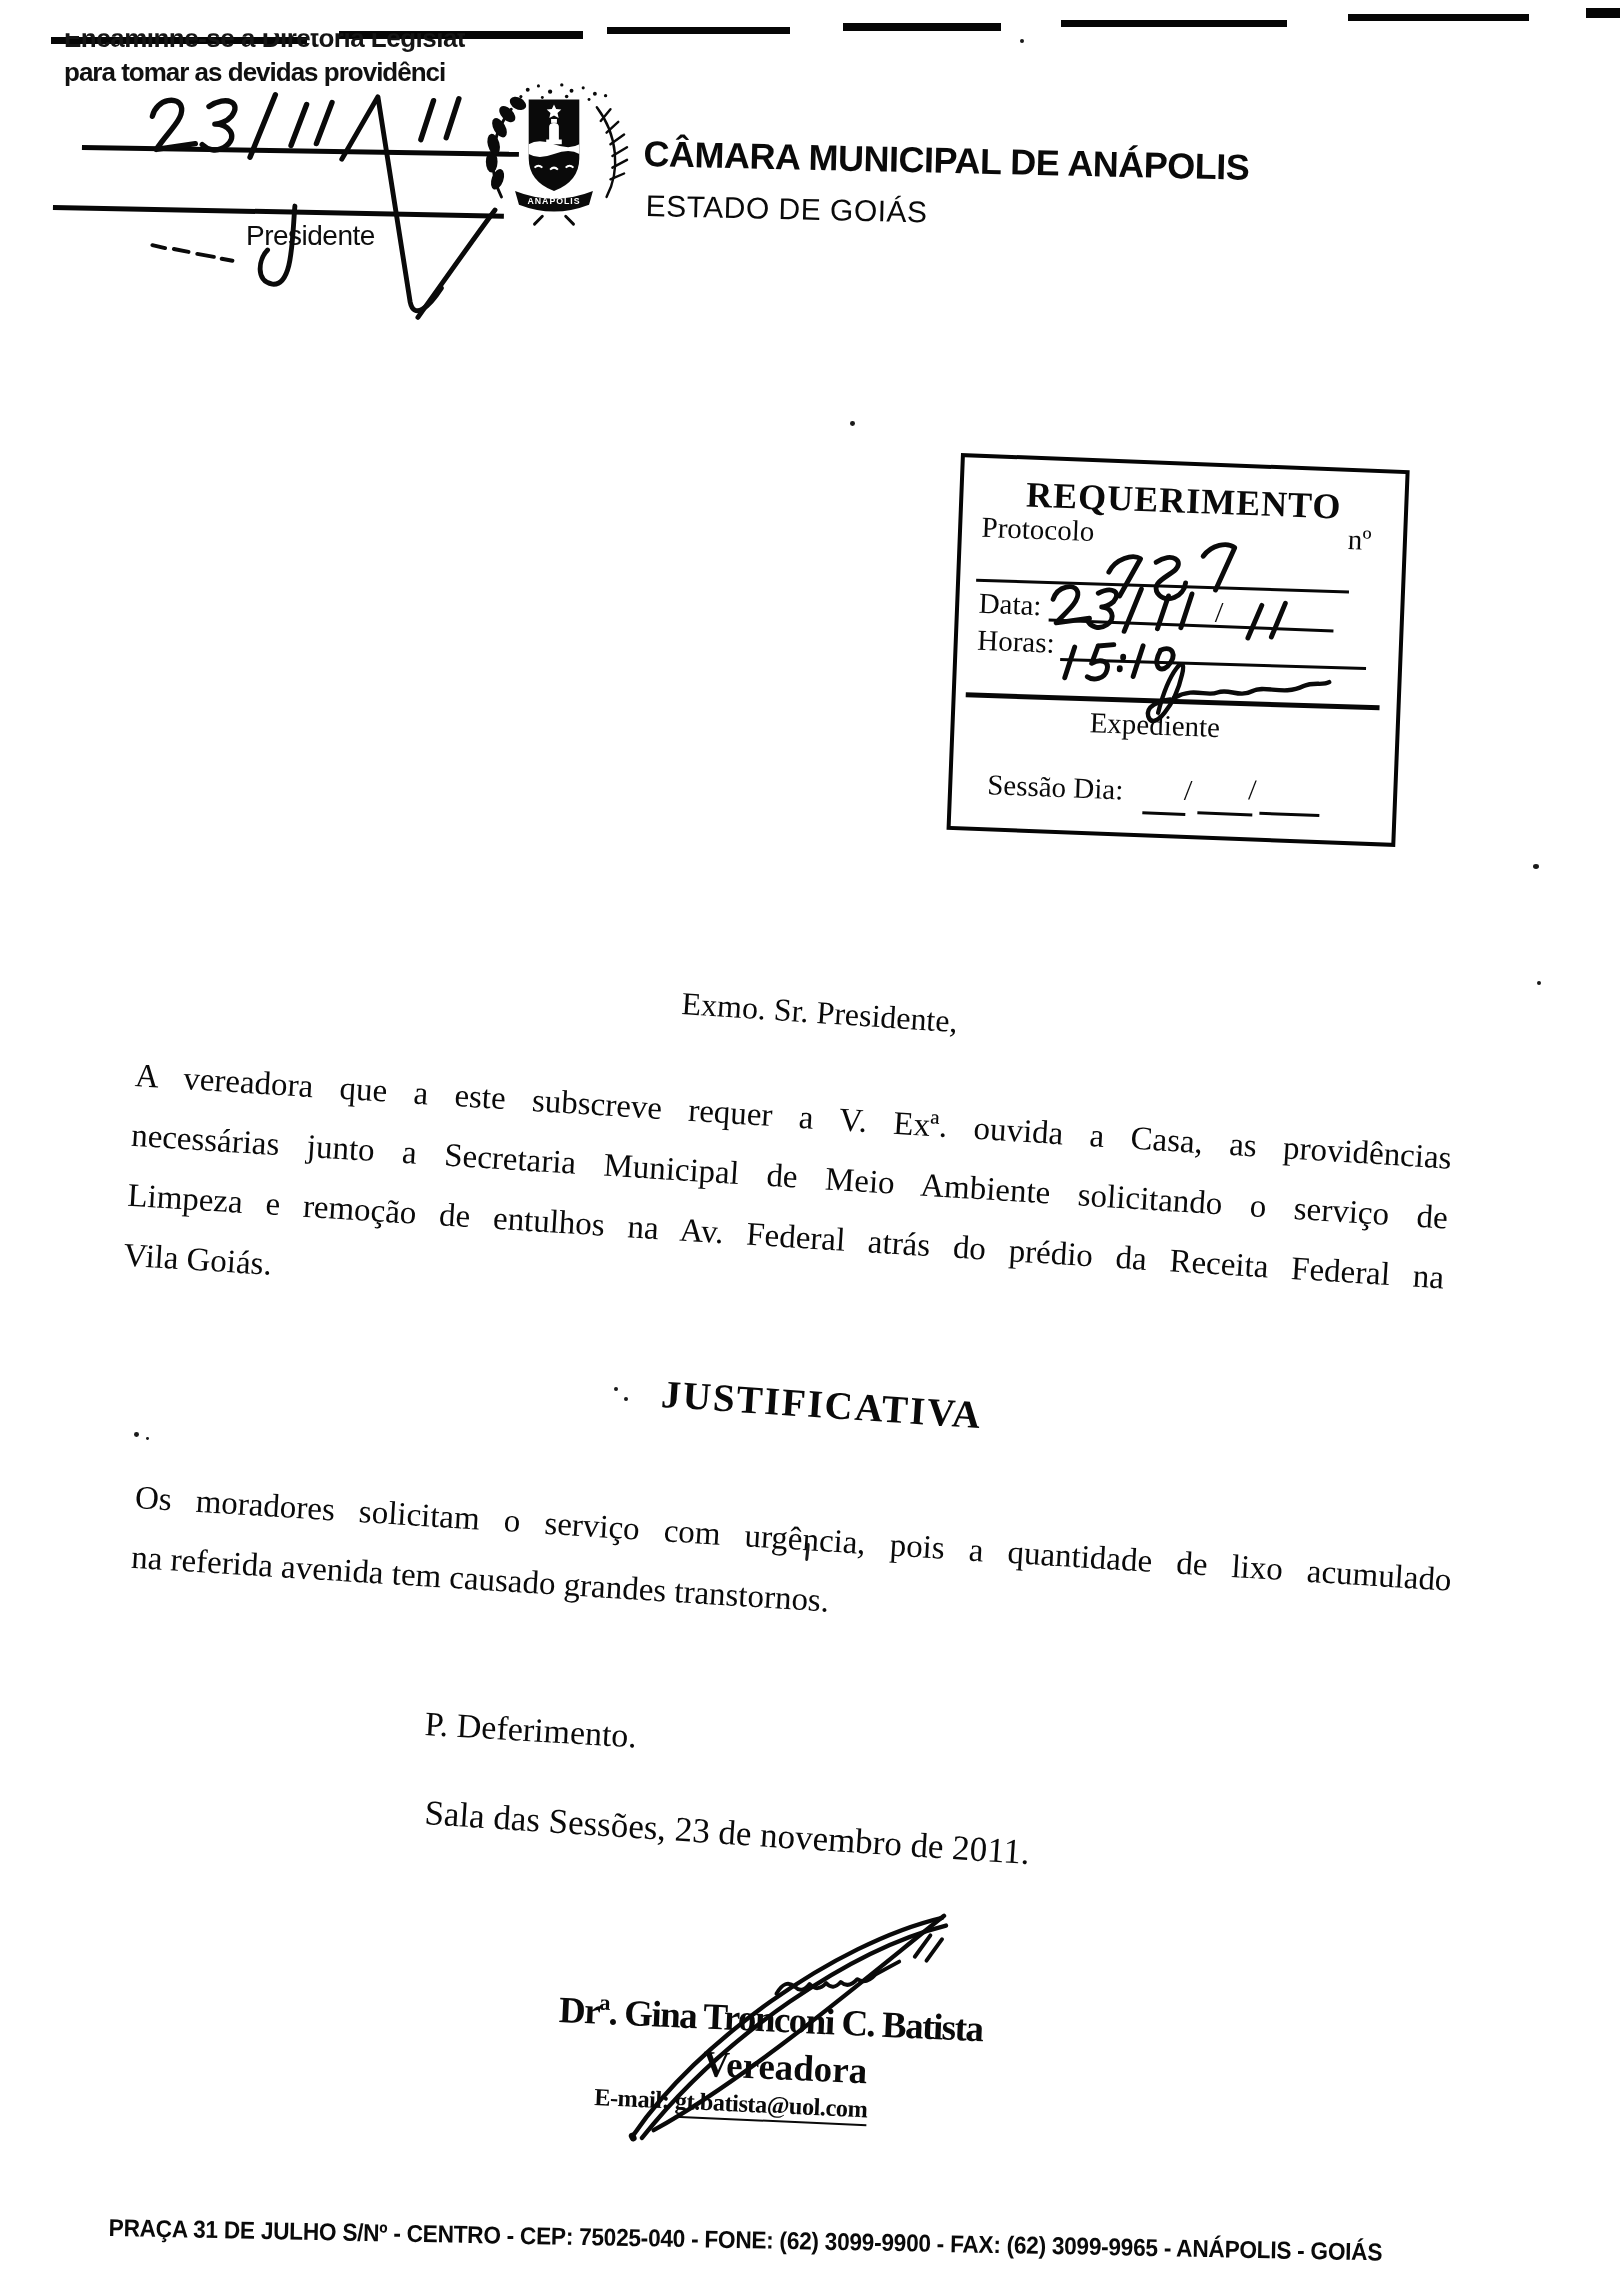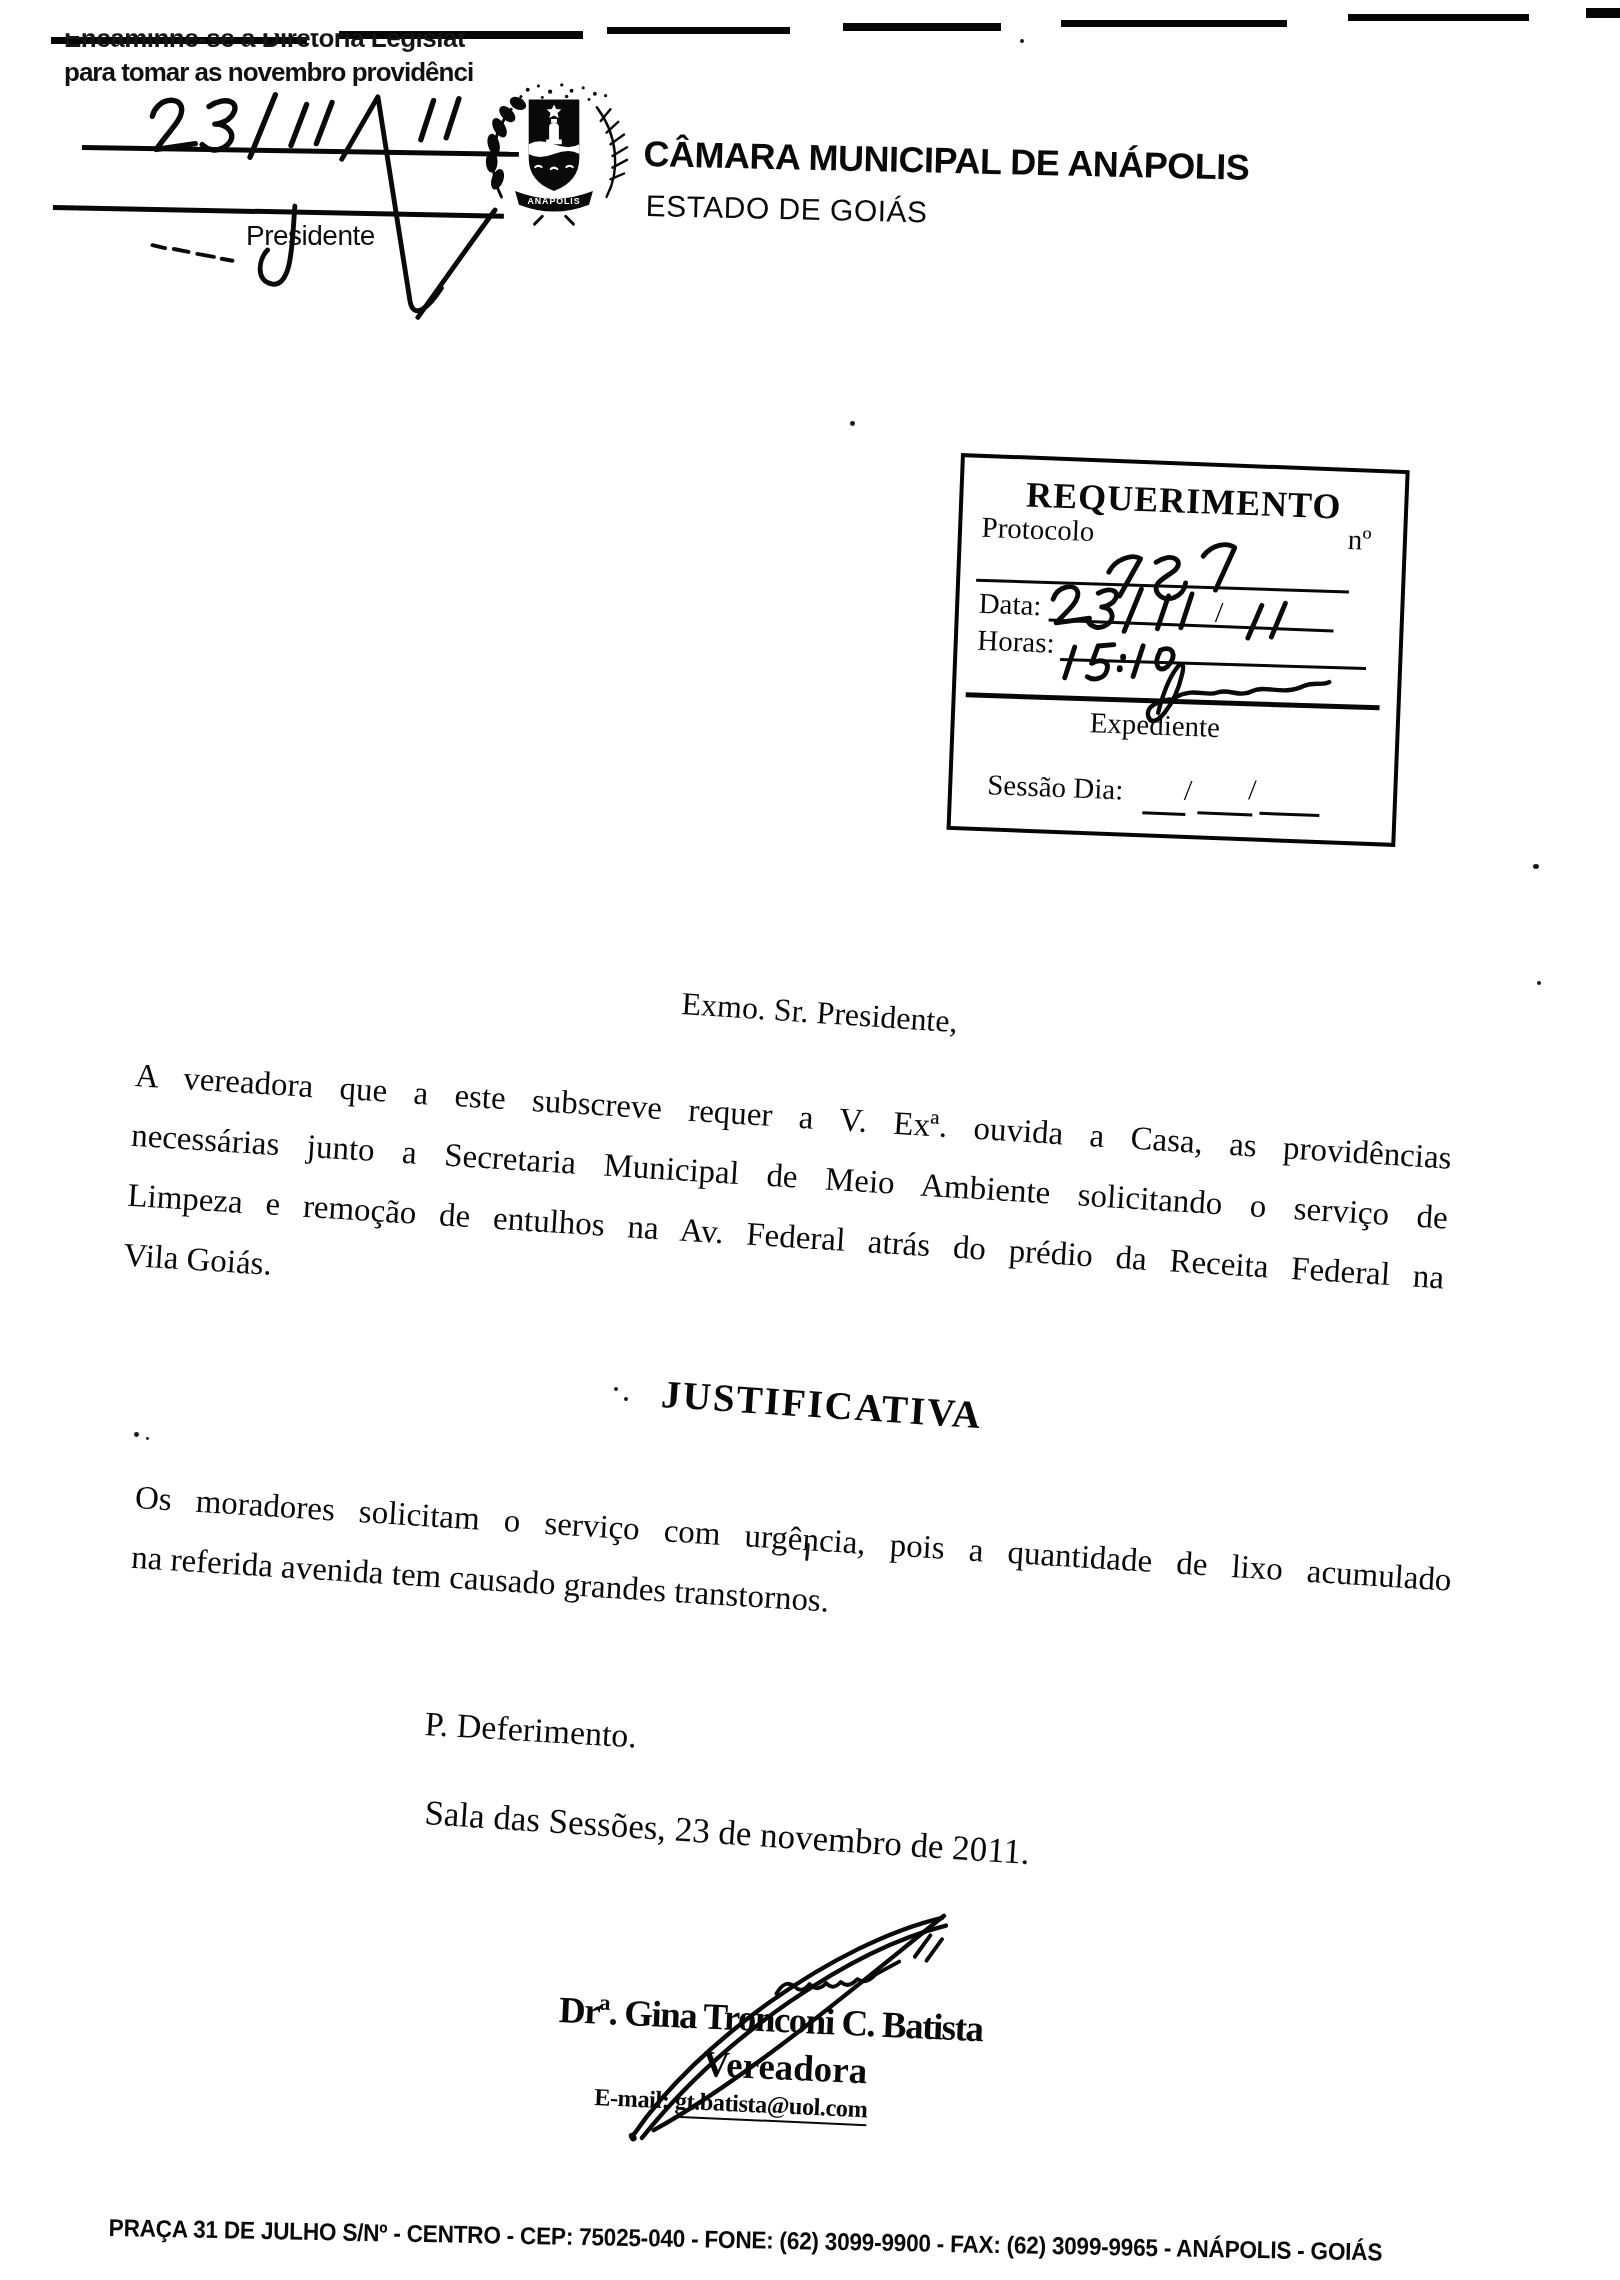--- a/index.html
+++ b/index.html
@@ -66,21 +66,21 @@
     <div class="dash" style="left:51px;top:37px;width:256px;height:6.8px;"></div>
     <div class="dash" style="left:339px;top:31px;width:244px;height:7.8px;"></div>
     <div class="dash" style="left:607px;top:27px;width:183px;height:6.8px;"></div>
     <div class="dash" style="left:843px;top:23.4px;width:158px;height:7.8px;"></div>
     <div class="dash" style="left:1061px;top:19.5px;width:226px;height:7.8px;"></div>
     <div class="dash" style="left:1348px;top:13.7px;width:181px;height:7.8px;"></div>
     <div class="dash" style="left:1586px;top:7.8px;width:35px;height:10.7px;"></div>
   </div>
 
   <div class="abs sans routing-l1">Encaminhe-se a Diretoria Legislat</div>
-  <div class="abs sans routing-l2">para tomar as novembro providênci</div>
+  <div class="abs sans routing-l2">para tomar as devidas providênci</div>
   <div class="rule" style="left:82px;top:145px;width:437px;height:4.9px;transform:rotate(0.9deg);"></div>
   <div class="rule" style="left:53px;top:205px;width:451px;height:4.9px;transform:rotate(1.1deg);"></div>
   <div class="abs sans president">Presidente</div>
 
   <svg class="abs" style="left:127px;top:83px;" width="410" height="293" viewBox="0 0 420 300" aria-label="23/ 11   11">
     <path class="ink" stroke-width="5.5" d="M 26 34 C 30 16 54 12 56 26 C 57 38 42 50 30 68 L 70 62"></path>
     <path class="ink" stroke-width="5.5" d="M 84 24 C 102 12 118 20 107 34 C 102 40 94 42 90 42 C 104 42 114 54 102 64 C 92 72 82 68 77 63"></path>
     <path class="ink" stroke-width="5.5" d="M 152 12 L 126 76"></path>
     <path class="ink" stroke-width="5.5" d="M 184 22 L 168 64 M 210 20 L 194 62"></path>
     <path class="ink" stroke-width="5.5" d="M 314 18 L 301 58 M 340 16 L 327 56"></path>

